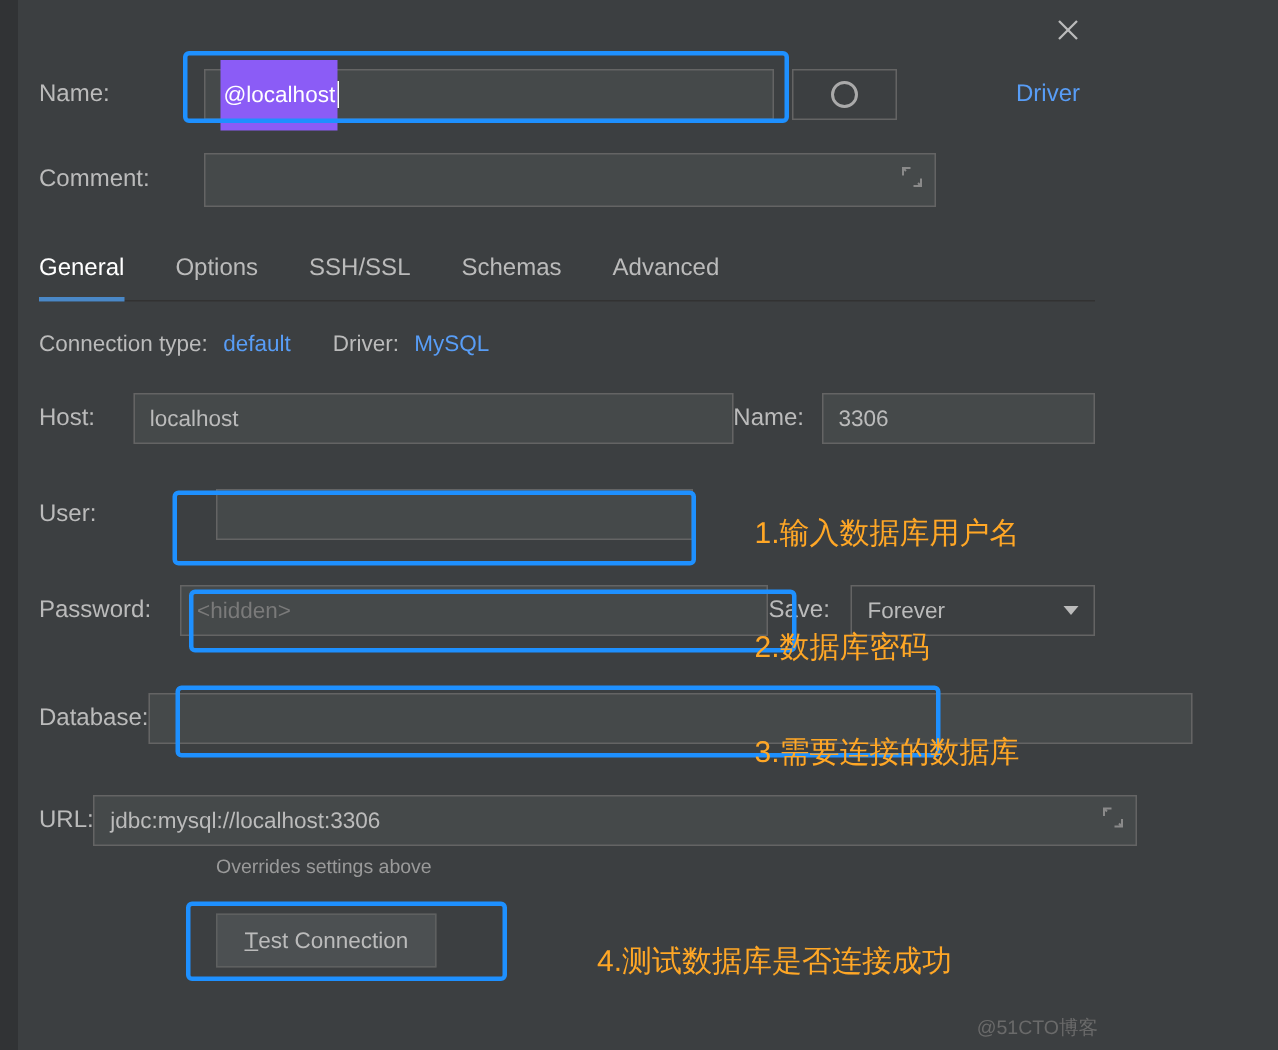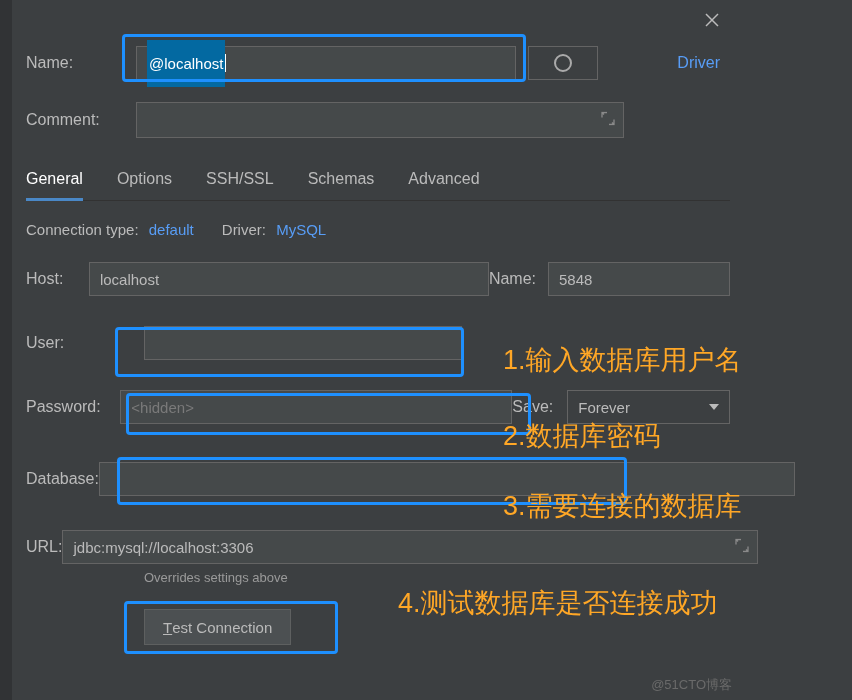--- a/index.html
+++ b/index.html
@@ -55,21 +55,21 @@
     border: 1px solid #646464;
     color: #bbbbbb;
     padding: 0 10px;
     font-size: 15px;
     display: flex;
     align-items: center;
     position: relative;
   }
   .name-field { width: 380px; flex: none; }
   .name-sel {
-    background: #0369a1;
+    background: #8b5cf6;
     color: #ffffff;
     padding: 15px 2px;
   }
   .color-picker {
     width: 70px; height: 34px;
     margin-left: 12px;
     background: #3c3f41;
     border: 1px solid #646464;
     display: flex; align-items: center; justify-content: center;
     cursor: pointer;
@@ -185,21 +185,21 @@
   .hl {
     position: absolute;
     border: 3px solid #1e90ff;
     border-radius: 4px;
     pointer-events: none;
     z-index: 50;
   }
   .ann {
     position: absolute;
     color: #ffa726;
-    font-size: 27px;
+    font-size: 20px;
     font-weight: 500;
     z-index: 60;
     pointer-events: none;
     white-space: nowrap;
   }
   .watermark {
     position: absolute;
     right: 12px;
     bottom: 6px;
     font-size: 13px;
@@ -265,21 +265,21 @@
       </span>
     </div>
 
     <div class="form-row">
       <div class="label">Host:</div>
       <div class="field host-field">
         <span>localhost</span>
       </div>
       <div class="port-label">Name:</div>
       <div class="field port-field">
-        <span>5848</span>
+        <span>3306</span>
       </div>
     </div>
 
     <div class="form-row" style="margin-top:30px;">
       <div class="label">User:</div>
       <div class="field user-field">
         <span></span>
       </div>
     </div>
 
@@ -326,16 +326,16 @@
 
   <div class="hl" style="left:122px; top:34px; width:404px; height:48px;"></div>
   <div class="hl" style="left:115px; top:327px; width:349px; height:50px;"></div>
   <div class="hl" style="left:126px; top:393px; width:405px; height:42px;"></div>
   <div class="hl" style="left:117px; top:457px; width:510px; height:48px;"></div>
   <div class="hl" style="left:124px; top:601px; width:214px; height:53px;"></div>
 
   <div class="ann" style="left:503px; top:342px;">1.输入数据库用户名</div>
   <div class="ann" style="left:503px; top:418px;">2.数据库密码</div>
   <div class="ann" style="left:503px; top:488px;">3.需要连接的数据库</div>
-  <div class="ann" style="left:398px; top:585px;">4.测试数据库是否连接成功</div>
+  <div class="ann" style="left:398px; top:627px;">4.测试数据库是否连接成功</div>
 
   <div class="watermark">@51CTO博客</div>
 </div>
 
 </body></html>

